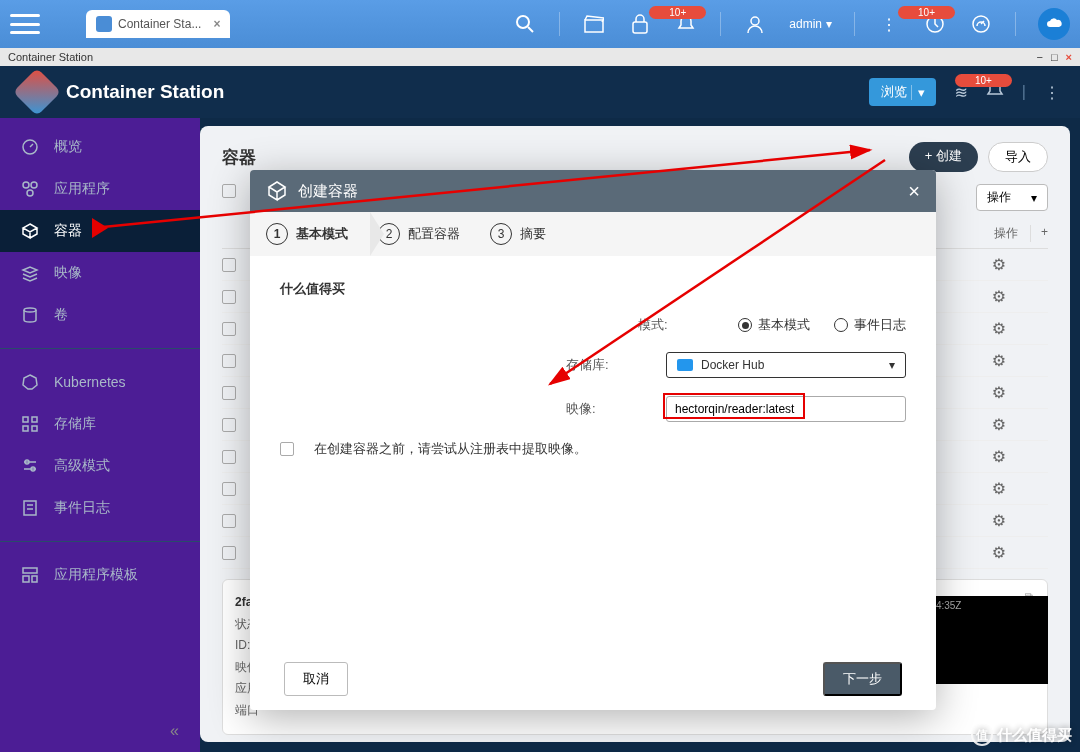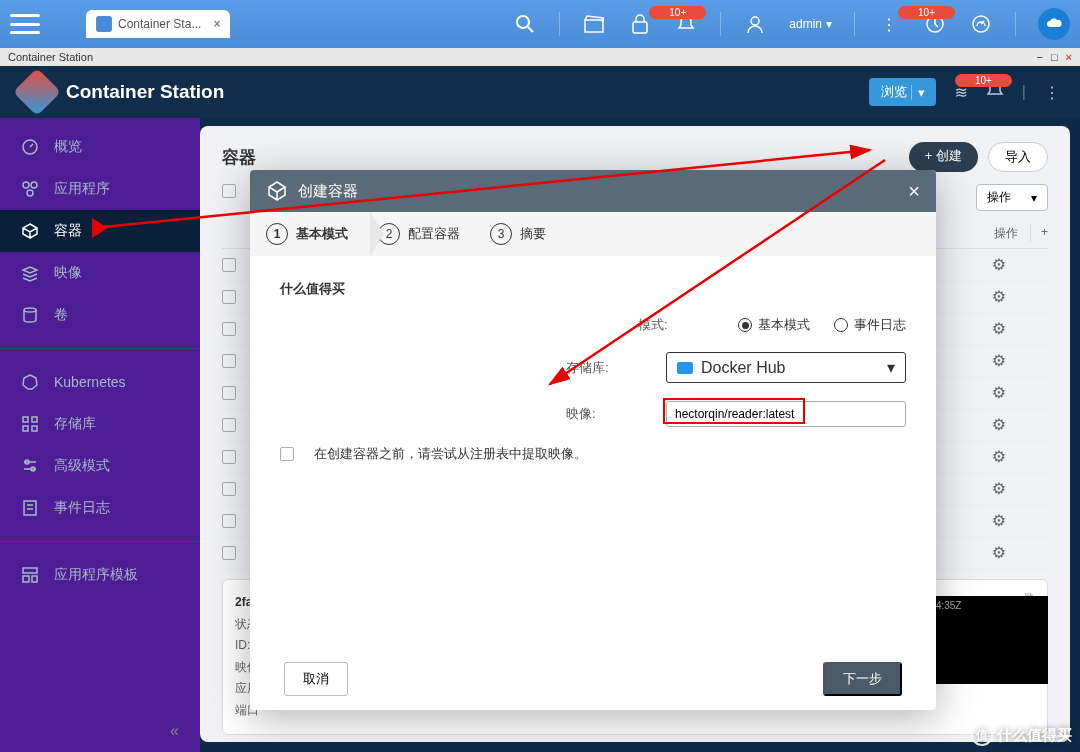--- a/index.html
+++ b/index.html
@@ -52,21 +52,21 @@
     .step-num { width:22px; height:22px; border:1.5px solid #333; border-radius:50%; display:flex; align-items:center; justify-content:center; font-size:12px; }
     .step.active { font-weight:600; }
     .step-arrow { position:absolute; left:120px; top:0; width:0; height:0; border-top:22px solid transparent; border-bottom:22px solid transparent; border-left:14px solid #e8e8e8; }
     .modal-body { padding:24px 30px; flex:1; font-size:13px; color:#333; }
     .section-title { font-weight:600; margin-bottom:18px; }
     .form-row { display:flex; align-items:center; margin-bottom:18px;justify-content:flex-end; }
     .form-label { width:100px; color:#555; }
     .radio { width:14px; height:14px; border:1.5px solid #333; border-radius:50%; margin-right:6px; display:inline-flex; align-items:center; justify-content:center; }
     .radio.checked::after { content:""; width:7px; height:7px; background:#333; border-radius:50%; }
     .radio-group { display:flex; gap:24px; align-items:center; }
-    .dropdown { border:1px solid #333; border-radius:3px; padding:5px 10px; width:240px; display:flex; align-items:center; gap:8px; font-size:16px; }
+    .dropdown { border:1px solid #333; border-radius:3px; padding:5px 10px; width:240px; display:flex; align-items:center; gap:8px; font-size:12px; }
     .dropdown .caret { margin-left:auto; }
     .docker-icon { width:16px; height:12px; background:#2396ed; border-radius:2px; }
     .input { border:1px solid #aaa; border-radius:3px; padding:5px 8px; width:240px; font-size:12px; font-family:inherit; }
     .input-wrap { position:relative; }
     .red-box { position:absolute; top:-3px; left:-3px; width:142px; height:26px; border:2px solid #e60000; }
     .checkbox-row { display:flex; align-items:center; gap:20px; margin-left:0px; }
     .checkbox { width:14px; height:14px; border:1.5px solid #aaa; border-radius:2px; }
     .modal-foot { padding:14px 34px; display:flex; border-top:0; }
     .btn-cancel { border:1px solid #bbb; background:#fff; padding:6px 18px; border-radius:3px; font-size:13px; }
     .btn-next { background:#4a5a68; color:#fff; padding:6px 18px; border-radius:3px; font-size:13px; margin-left:auto; }

